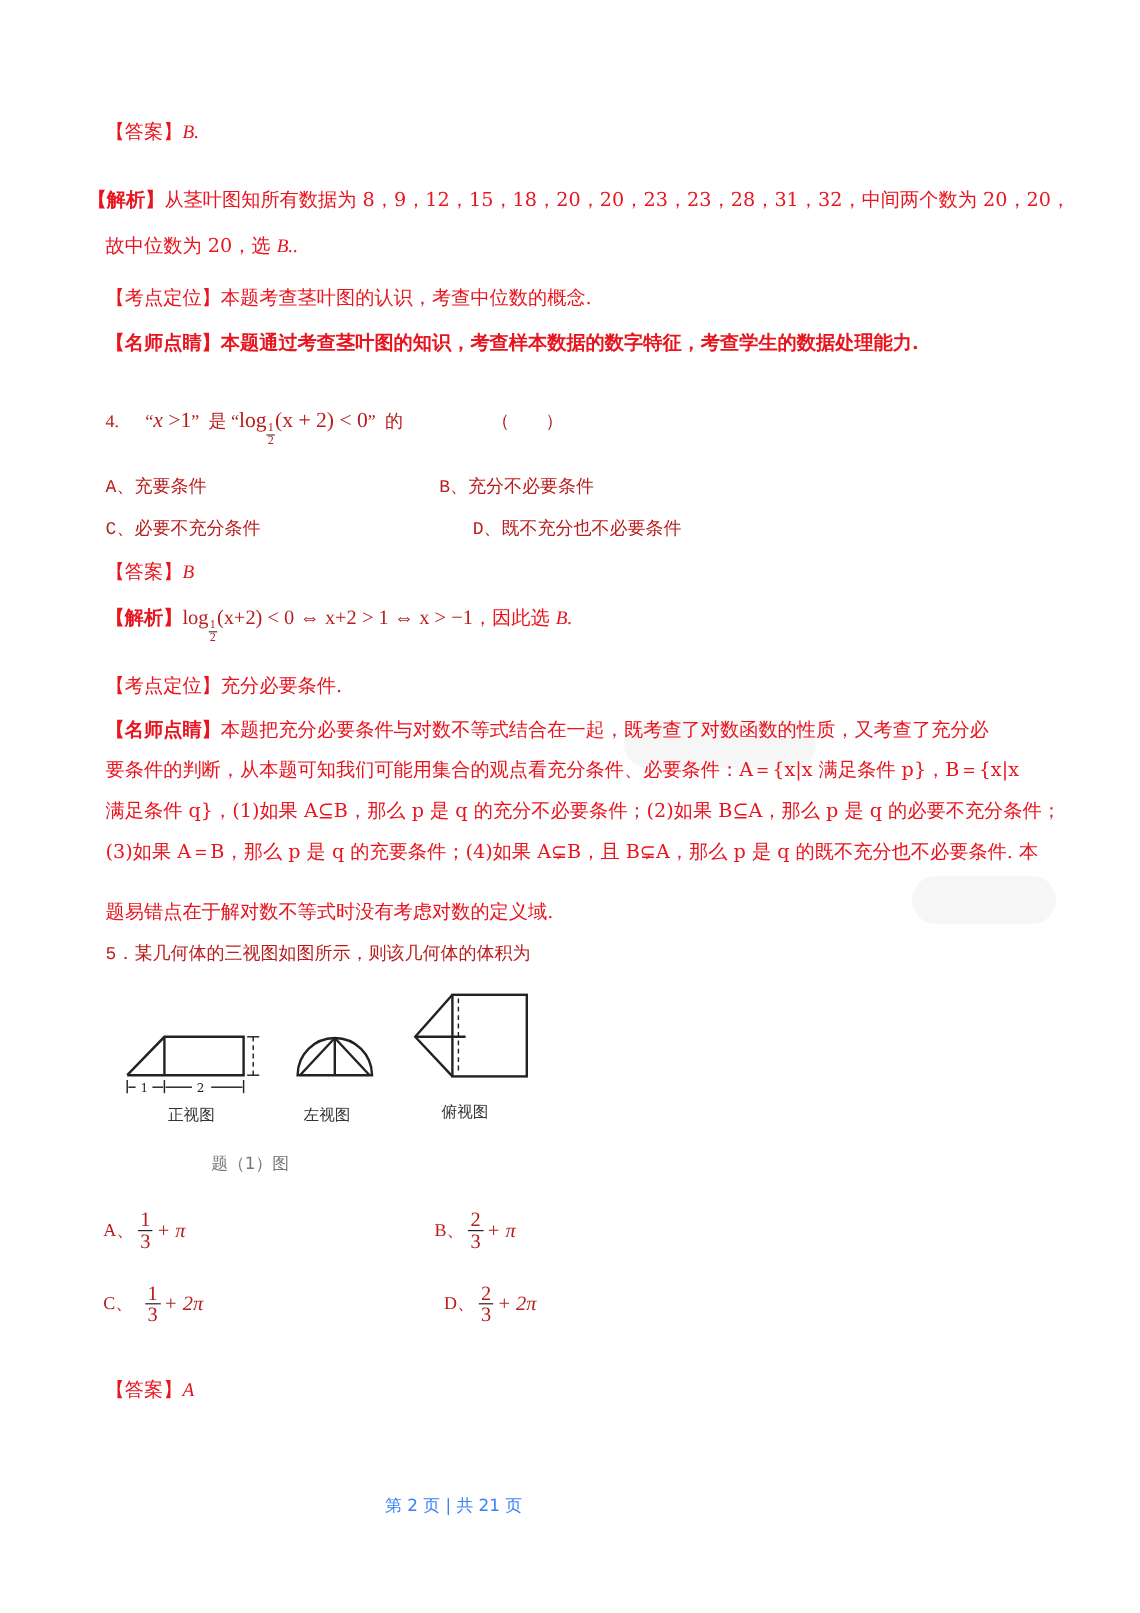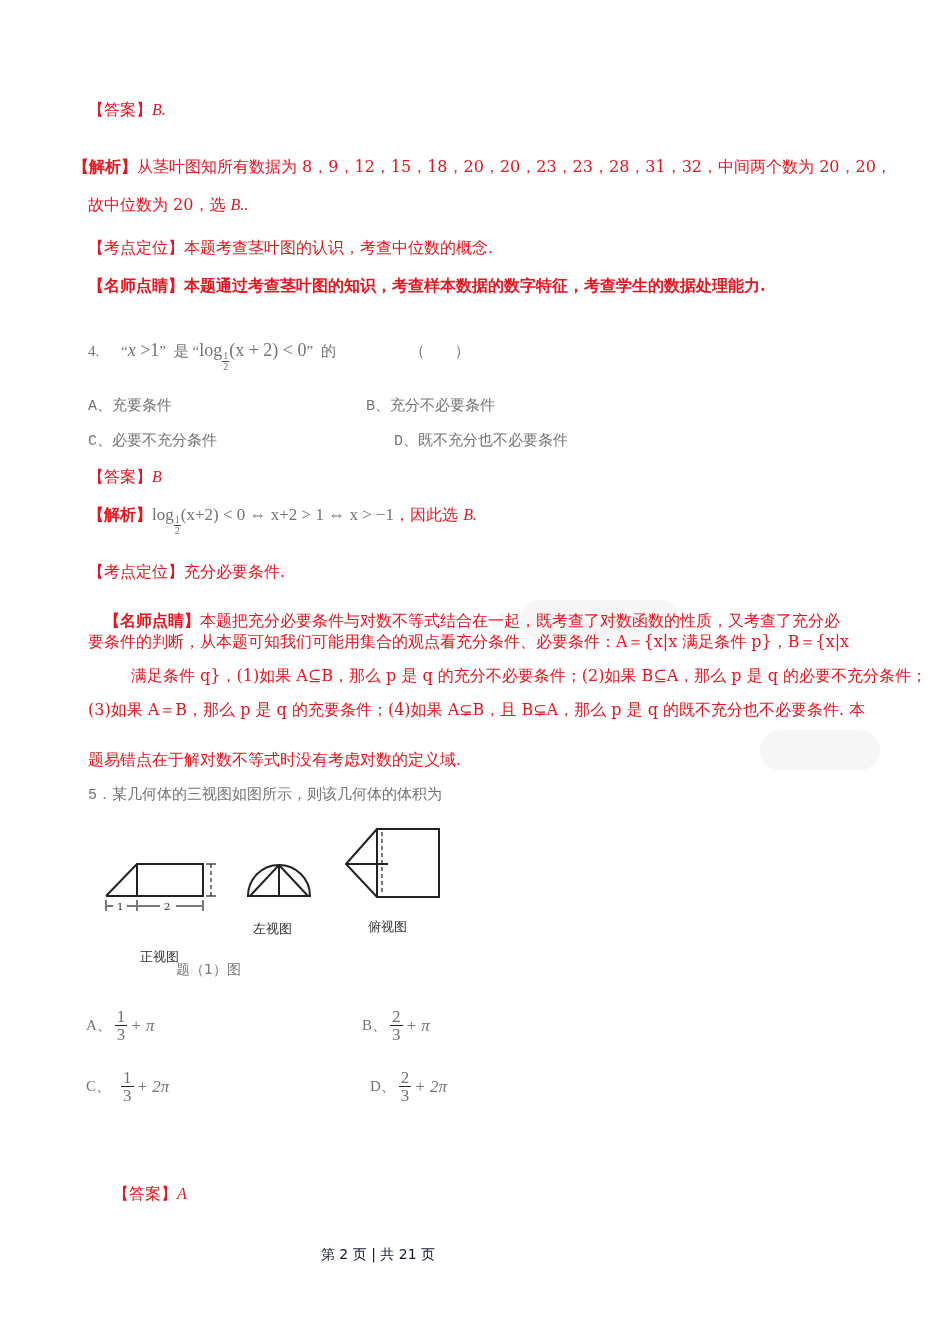--- a/index.html
+++ b/index.html
@@ -1,35 +1,35 @@
 <!DOCTYPE html>
 <html><head>
 <meta charset="utf-8">
 <style>
   html, body { margin: 0; padding: 0; background: #ffffff; }
   body { width: 950px; height: 1344px; position: relative; overflow: hidden;
          font-family: "DejaVu Serif", "Liberation Serif", serif; color: #222; }
   .abs { position: absolute; white-space: nowrap; }
   .red { color: #e8141e; }
-  .dark { color: #737373; }
+  .dark { color: #b91c1c; }
   .bold-tag { font-weight: bold; }
   .f15 { font-size: 15px; font-family: Liberation Mono, monospace; }
   .f16 { font-size: 16px; }
   .it { font-style: italic; font-family: "Liberation Serif", serif; }
   .math { font-family: "Liberation Serif", "DejaVu Serif", serif; }
   .frac { display: inline-block; vertical-align: middle; text-align: center; line-height: 1; margin: 0 3px; }
   .frac .num { display: block; padding: 0 2px; border-bottom: 1px solid #222; }
   .frac .den { display: block; padding: 0 2px; }
   .sub-frac { display: inline-block; vertical-align: -14px; font-size: 10px; text-align: center; line-height: 1; }
   .sub-frac .n { display: block; border-bottom: 1px solid #444; padding: 0 1px; }
   .sub-frac .d { display: block; padding: 0 1px; }
   .figure { position: absolute; left: 100px; top: 820px; width: 350px; height: 170px; }
   .fig-label { position: absolute; font-size: 13px; color: #333; font-family: "DejaVu Sans", sans-serif; }
   .footer { position: absolute; top: 1246px; left: 0; width: 756px; text-align: center; font-size: 14px;
-            font-family: "DejaVu Sans", sans-serif; color: #0f172a; }
+            font-family: "DejaVu Sans", sans-serif; color: #3b82f6; }
   .wm { position: absolute; background: rgba(230,230,230,0.35); border-radius: 30px; }
 </style>
 </head>
 <body>
 
 <div class="wm" style="left:520px;top:600px;width:160px;height:40px;"></div>
 <div class="wm" style="left:760px;top:730px;width:120px;height:40px;"></div>
 
 <div class="abs red f16" style="left:88px;top:100px;">
   <span>【答案】</span><span class="it">B.</span>
@@ -77,25 +77,25 @@
 </div>
 
 <div class="abs f16" style="left:88px;top:505px;">
   <span class="red bold-tag">【解析】</span><span class="math dark" style="font-size:17px;">log<span class="sub-frac"><span class="n">1</span><span class="d">2</span></span><span>(x+2) &lt; 0 ⇔ x+2 &gt; 1 ⇔ x &gt; −1</span></span><span class="red">，因此选 </span><span class="red it">B.</span>
 </div>
 
 <div class="abs red f16" style="left:88px;top:562px;">
   <span>【考点定位】</span><span>充分必要条件.</span>
 </div>
 
-<div class="abs red f16" style="left:104px;top:598px;margin-top:13px;">
+<div class="abs red f16" style="left:88px;top:598px;">
   <span class="bold-tag">【名师点睛】</span><span>本题把充分必要条件与对数不等式结合在一起，既考查了对数函数的性质，又考查了充分必</span>
 </div>
 <div class="abs red f16" style="left:88px;top:632px;">要条件的判断，从本题可知我们可能用集合的观点看充分条件、必要条件：A＝{x|x 满足条件 p}，B＝{x|x</div>
-<div class="abs red f16" style="left:88px;top:666px;margin-left:43px;">满足条件 q}，(1)如果 A⊆B，那么 p 是 q 的充分不必要条件；(2)如果 B⊆A，那么 p 是 q 的必要不充分条件；</div>
+<div class="abs red f16" style="left:88px;top:666px;">满足条件 q}，(1)如果 A⊆B，那么 p 是 q 的充分不必要条件；(2)如果 B⊆A，那么 p 是 q 的必要不充分条件；</div>
 <div class="abs red f16" style="left:88px;top:700px;">(3)如果 A＝B，那么 p 是 q 的充要条件；(4)如果 A⊊B，且 B⊊A，那么 p 是 q 的既不充分也不必要条件. 本</div>
 <div class="abs red f16" style="left:88px;top:750px;">题易错点在于解对数不等式时没有考虑对数的定义域.</div>
 
 <div class="abs dark f15" style="left:88px;top:785px;">5．某几何体的三视图如图所示，则该几何体的体积为</div>
 
 <div class="figure">
   <svg width="350" height="170" viewBox="0 0 350 170">
     <g stroke="#222" stroke-width="2" fill="none">
 
       <polyline points="6,76 37,44 103,44 103,76 6,76"></polyline>
@@ -119,36 +119,36 @@
       <line x1="179" y1="45" x2="208" y2="76"></line>
 
       <rect x="277" y="9" width="62" height="68"></rect>
       <polyline points="277,9 246,44 277,77"></polyline>
       <line x1="246" y1="44" x2="288" y2="44"></line>
       <line x1="282" y1="12" x2="282" y2="74" stroke-width="1.2" stroke-dasharray="4,3"></line>
     </g>
     <text x="17" y="90" font-size="10" fill="#222">1</text>
     <text x="64" y="90" font-size="10" fill="#222">2</text>
   </svg>
-  <div class="fig-label" style="left:40px;top:100px;margin-top:28px;">正视图</div>
+  <div class="fig-label" style="left:40px;top:100px;">正视图</div>
   <div class="fig-label" style="left:153px;top:100px;">左视图</div>
   <div class="fig-label" style="left:268px;top:98px;">俯视图</div>
   <div class="fig-label" style="left:76px;top:141px;font-size:14px;color:#777;">题（1）图</div>
 </div>
 
 <div class="abs dark f15 math" style="left:86px;top:1008px;">
   <span style="vertical-align:middle;">A、</span><span class="frac" style="font-size:17px;"><span class="num">1</span><span class="den">3</span></span><span class="it" style="font-size:17px;vertical-align:middle;">+ π</span>
 </div>
 <div class="abs dark f15 math" style="left:362px;top:1008px;">
   <span style="vertical-align:middle;">B、</span><span class="frac" style="font-size:17px;"><span class="num">2</span><span class="den">3</span></span><span class="it" style="font-size:17px;vertical-align:middle;">+ π</span>
 </div>
 <div class="abs dark f15 math" style="left:86px;top:1069px;">
   <span style="vertical-align:middle;">C、</span><span class="frac" style="font-size:17px;margin-left:10px;"><span class="num">1</span><span class="den">3</span></span><span class="it" style="font-size:17px;vertical-align:middle;">+ 2π</span>
 </div>
 <div class="abs dark f15 math" style="left:370px;top:1069px;">
   <span style="vertical-align:middle;">D、</span><span class="frac" style="font-size:17px;"><span class="num">2</span><span class="den">3</span></span><span class="it" style="font-size:17px;vertical-align:middle;">+ 2π</span>
 </div>
 
-<div class="abs red f16" style="left:88px;top:1184px;margin-left:25px;">
+<div class="abs red f16" style="left:88px;top:1148px;">
   <span>【答案】</span><span class="it">A</span>
 </div>
 
 <div class="footer">第 2 页 | 共 21 页</div>
 
 </body></html>

